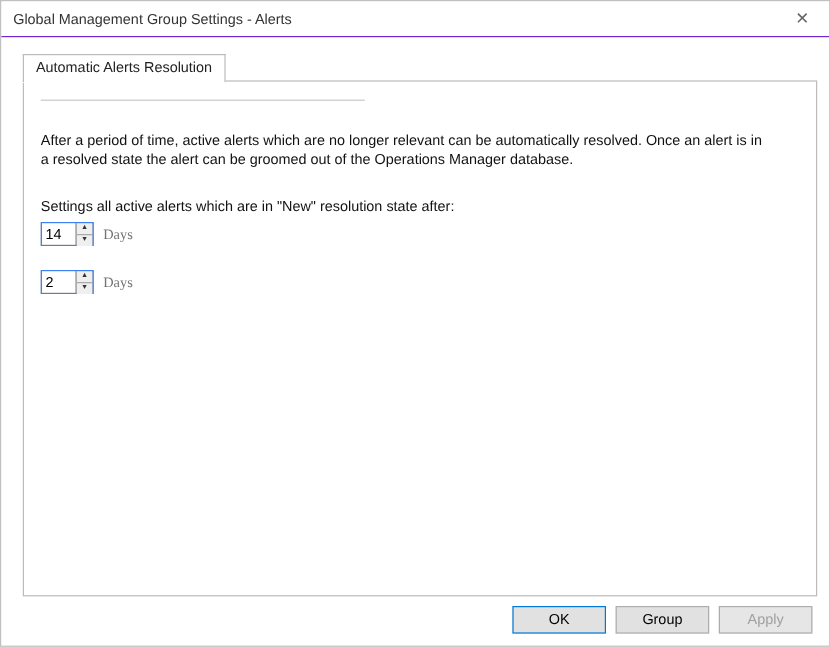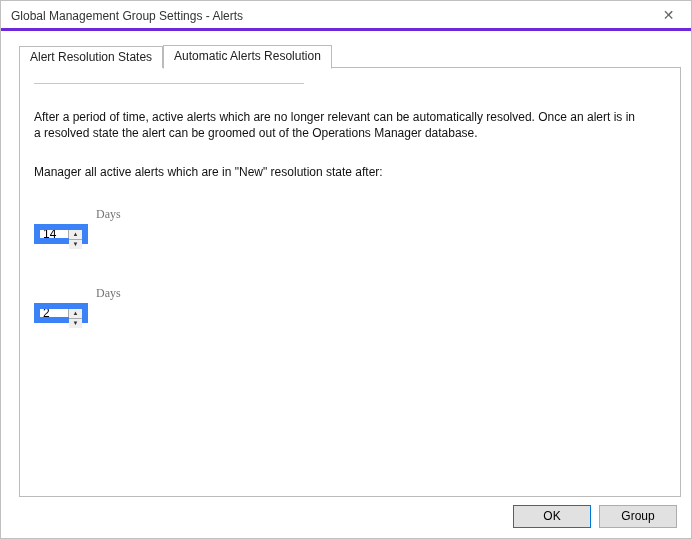--- a/index.html
+++ b/index.html
@@ -14,21 +14,21 @@
       width: 692px;
       height: 539px;
       border: 1px solid #c0c0c0;
       position: relative;
       color: #000;
     }
     .titlebar {
       height: 30px;
       line-height: 30px;
       padding-left: 10px;
-      border-bottom: 3px solid #6d28d9;
+      border-bottom: 1px solid #6d28d9;
       color: #333;
       position: relative;
     }
     .close-btn {
       position: absolute;
       right: 0;
       top: 0;
       width: 45px;
       height: 30px;
       text-align: center;
@@ -109,23 +109,22 @@
     .spin-row {
       display: flex;
       align-items: center;
       gap: 8px;
       margin-bottom: 20px;
     }
     .spin {
       display: flex;
       align-items: stretch;
       height: 20px;
-      border: 6px solid #3b82f6;
+      border: 1px solid #3b82f6;
       background: #737373;
-      margin-top: 39px;
     }
     .spin input {
       border: none;
       width: 28px;
       padding: 0 3px;
       font-size: 12px;
       outline: none;
     }
     .spin .btns {
       display: flex;
@@ -181,28 +180,27 @@
 </head>
 <body>
 
 <div class="titlebar">
   <span>Global Management Group Settings - Alerts</span>
   <div class="close-btn">✕</div>
 </div>
 
 <div class="tabs">
   <div class="tab-row">
-    <div class="tab inactive">Alert Resolution States</div>
     <div class="tab active">Automatic Alerts Resolution</div>
   </div>
   <div class="tab-panel">
     <hr class="sep">
     <div class="desc">After a period of time, active alerts which are no longer relevant can be automatically resolved. Once an alert is in a resolved state the alert can be groomed out of the Operations Manager database.</div>
 
-    <div class="field-label">Manager all active alerts which are in "New" resolution state after:</div>
+    <div class="field-label">Settings all active alerts which are in "New" resolution state after:</div>
     <div class="spin-row">
       <div class="spin">
         <input type="text" value="14" style="">
         <div class="btns">
           <span>▲</span>
           <span>▼</span>
         </div>
       </div>
       <span class="unit">Days</span>
     </div>
@@ -216,13 +214,14 @@
         </div>
       </div>
       <span class="unit">Days</span>
     </div>
   </div>
 </div>
 
 <div class="button-bar">
   <div class="btn primary">OK</div>
   <div class="btn">Group</div>
+  <div class="btn disabled">Apply</div>
 </div>
 
 </body></html>

